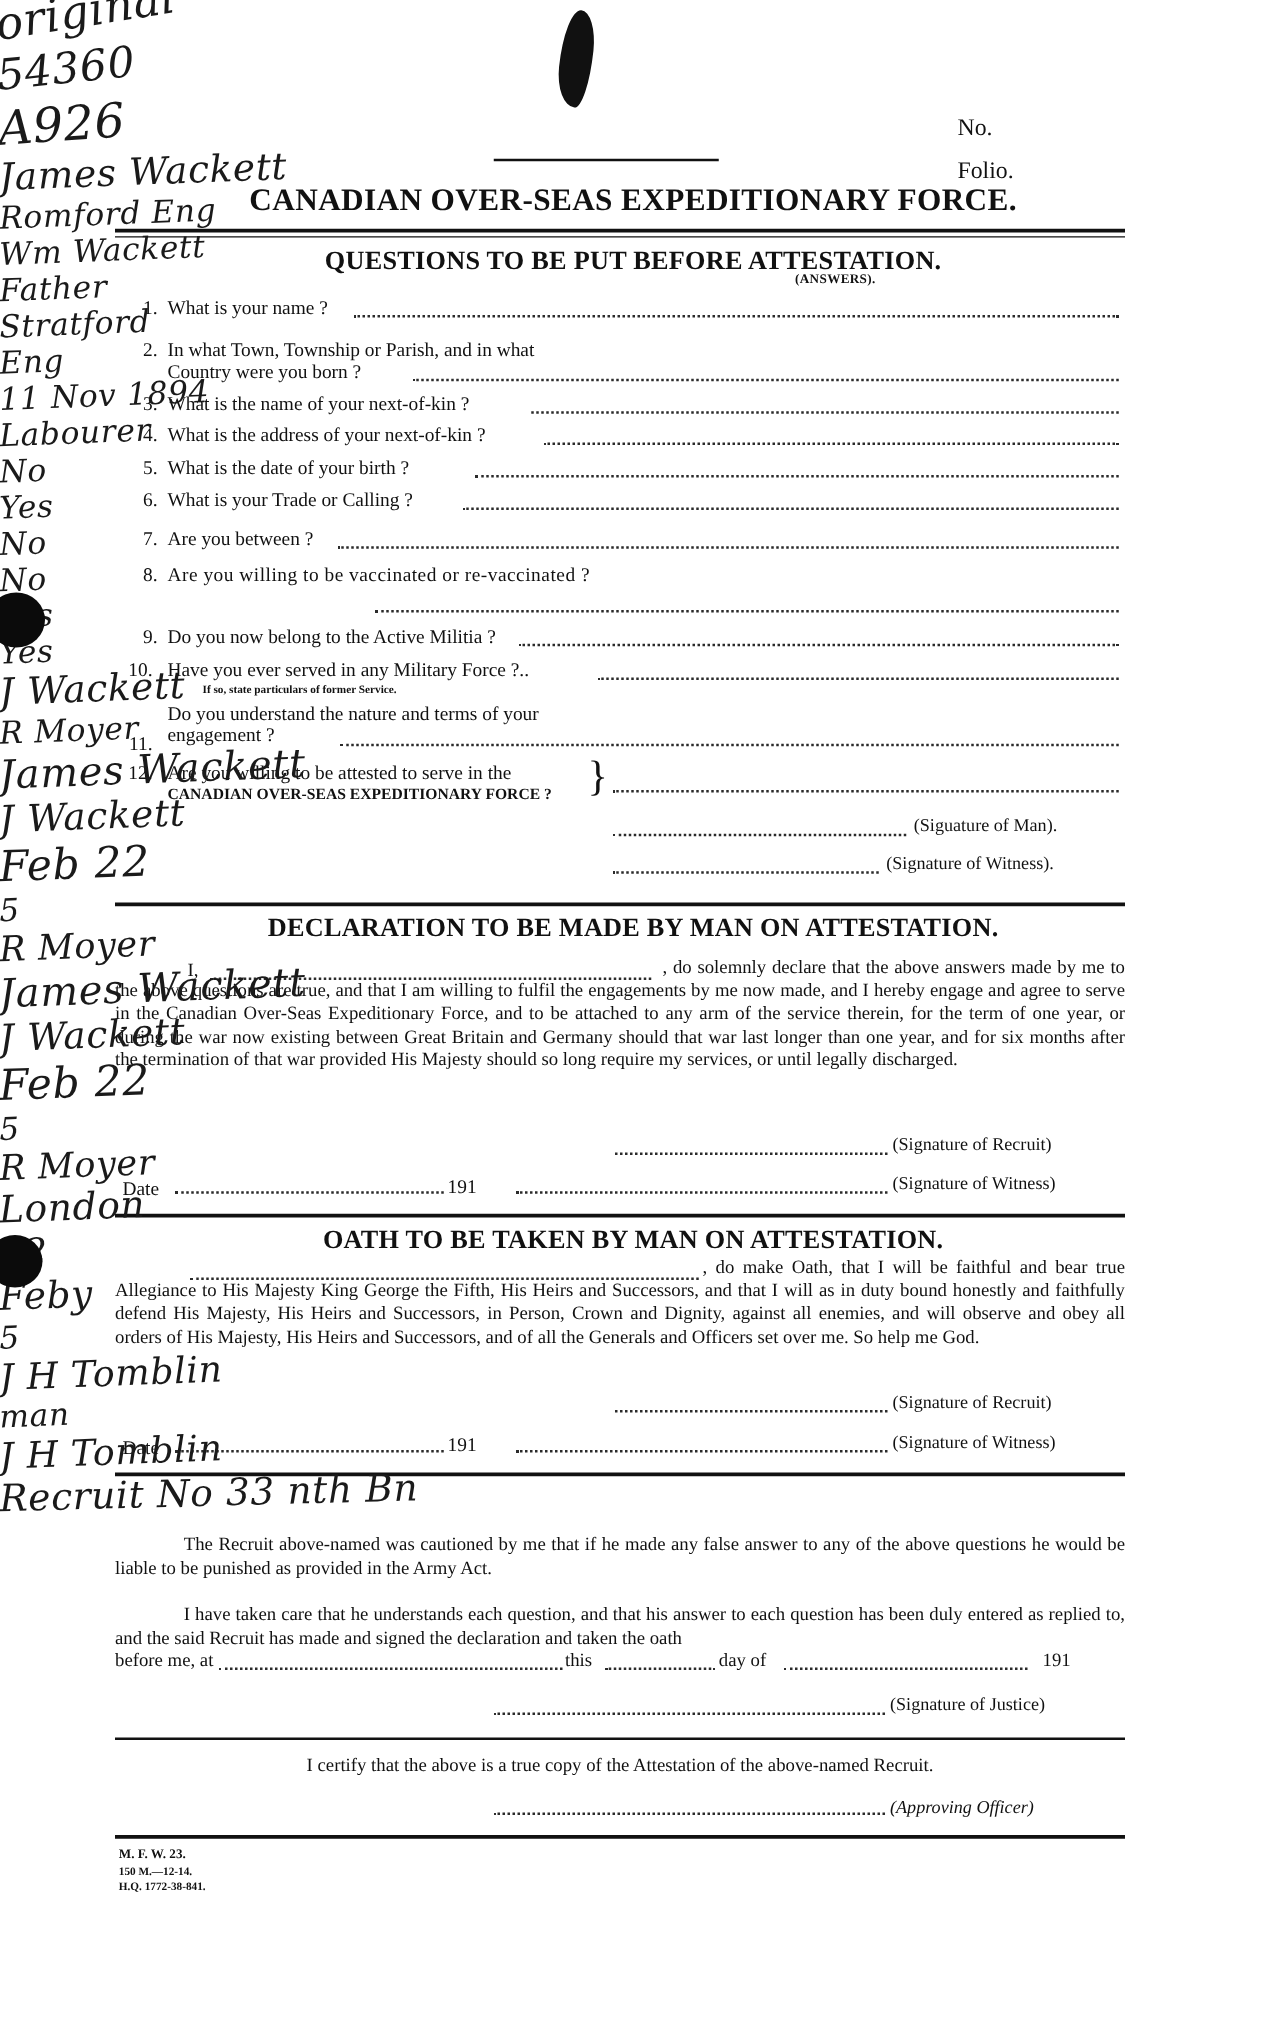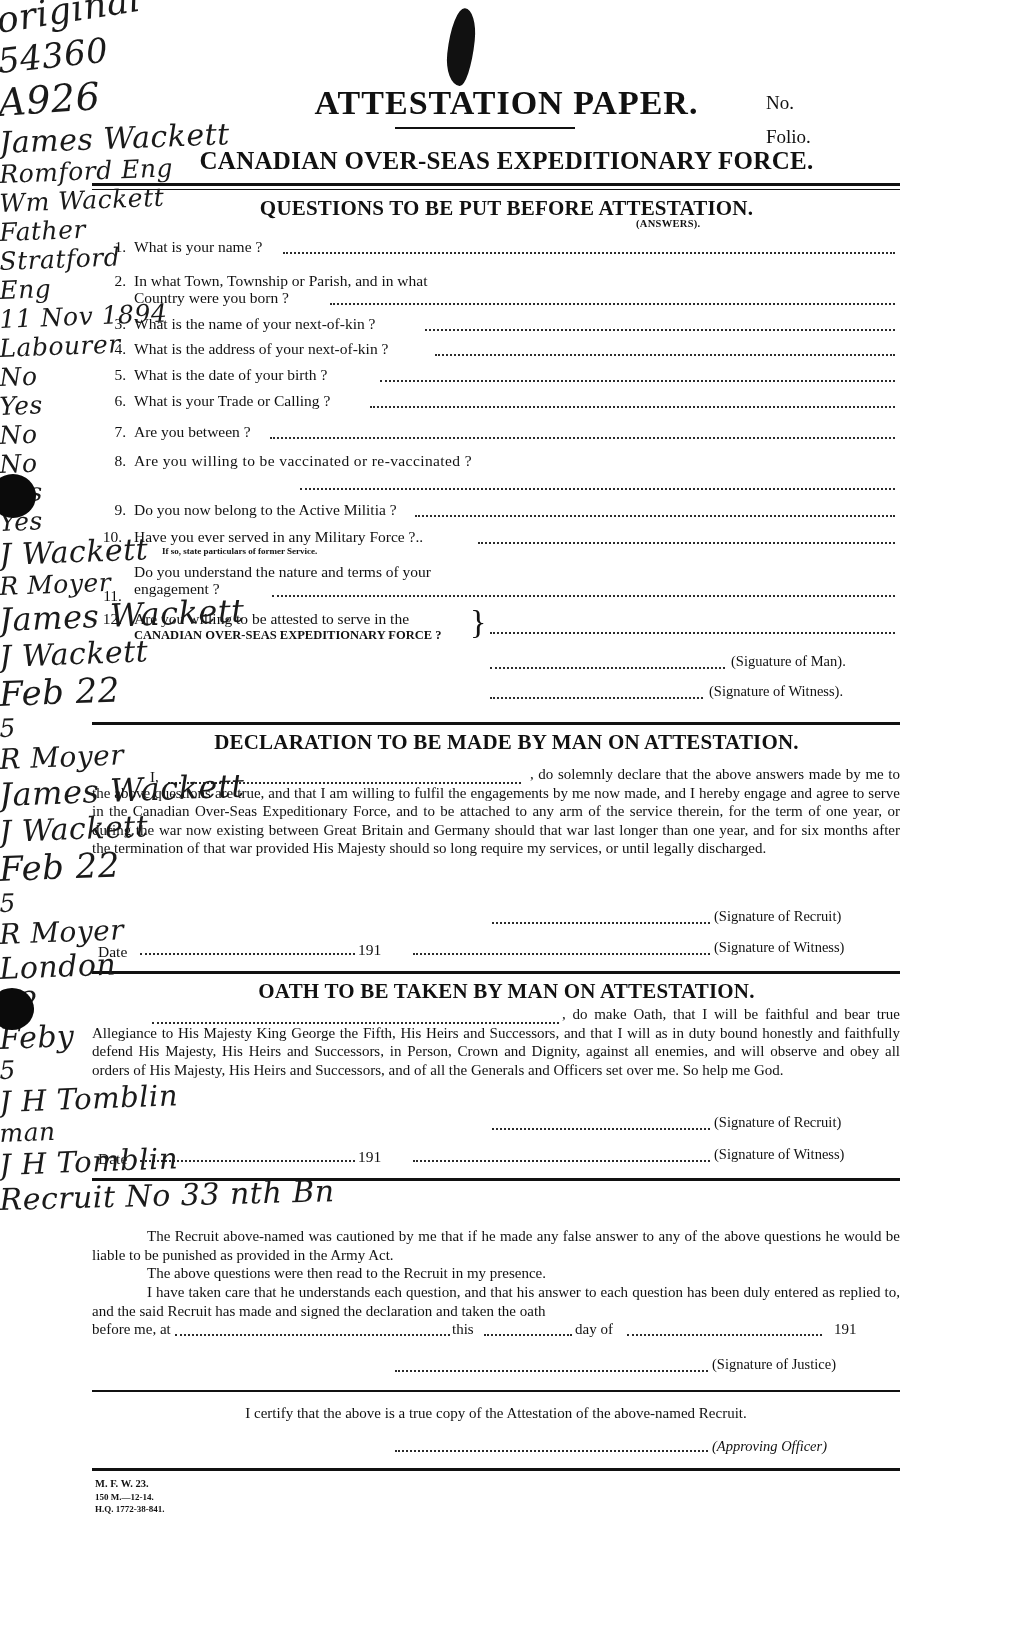--- a/index.html
+++ b/index.html
@@ -44,23 +44,20 @@
 </style>
 </head>
 <body>
 
 <div class="page">
 
   <div class="hw lg" style="left:105px;top:42px;font-size:36px;transform:rotate(-9deg);">original</div>
   <div style="position:absolute;left:448px;top:8px;width:26px;height:78px;background:#111;border-radius:50% 50% 40% 60%/60% 40% 60% 40%;transform:rotate(6deg);"></div>
   <div class="hw lg" style="left:712px;top:18px;font-size:34px;transform:rotate(-6deg);">54360</div>
 
-  <div class="ctr" style="top:84px;">
-    <span class="title" style="font-size:34px;font-weight:bold;letter-spacing:1px;">ATTESTATION PAPER.</span>
-  </div>
   <div class="rule" style="left:395px;top:127px;width:180px;height:2px;"></div>
 
   <div class="sig-label" style="left:766px;top:92px;font-size:19px;">No.</div>
   <div class="hw lg" style="left:795px;top:80px;font-size:38px;transform:rotate(-4deg);">A926</div>
   <div class="sig-label" style="left:766px;top:126px;font-size:19px;">Folio.</div>
 
   <div class="ctr" style="top:147px;">
     <span class="sub">CANADIAN OVER-SEAS EXPEDITIONARY FORCE.</span>
   </div>
 
@@ -187,21 +184,20 @@
   <div class="hw lg" style="left:163px;top:1132px;font-size:34px;">Feb 22</div>
   <div class="sig-label" style="left:358px;top:1148px;font-size:15.5px;">191</div>
   <div class="hw md" style="left:388px;top:1137px;">5</div>
   <div class="dots" style="left:413px;top:1160px;width:297px;"></div>
   <div class="hw md" style="left:503px;top:1139px;font-size:28px;">R Moyer</div>
   <div class="sig-label" style="left:714px;top:1146px;">(Signature of Witness)</div>
 
   <div class="rule" style="left:92px;top:1178px;width:808px;height:3px;"></div>
 
   <div class="body-txt" style="left:92px;top:1227px;width:808px;text-indent:55px;">The Recruit above-named was cautioned by me that if he made any false answer to any of the above questions he would be liable to be punished as provided in the Army Act.</div>
-  <div class="body-txt" style="left:92px;top:1264px;width:808px;text-indent:55px;">The above questions were then read to the Recruit in my presence.</div>
   <div class="body-txt" style="left:92px;top:1283px;width:808px;text-indent:55px;">I have taken care that he understands each question, and that his answer to each question has been duly entered as replied to, and the said Recruit has made and signed the declaration and taken the oath</div>
 
   <div class="body-txt" style="left:92px;top:1320px;">before me, at</div>
   <div class="dots" style="left:175px;top:1334px;width:275px;"></div>
   <div class="hw lg" style="left:213px;top:1308px;font-size:30px;">London</div>
   <div class="body-txt" style="left:452px;top:1320px;">this</div>
   <div class="dots" style="left:484px;top:1334px;width:88px;"></div>
   <div class="hw lg" style="left:505px;top:1308px;font-size:30px;">22</div>
   <div class="body-txt" style="left:575px;top:1320px;">day of</div>
   <div class="dots" style="left:627px;top:1334px;width:195px;"></div>

